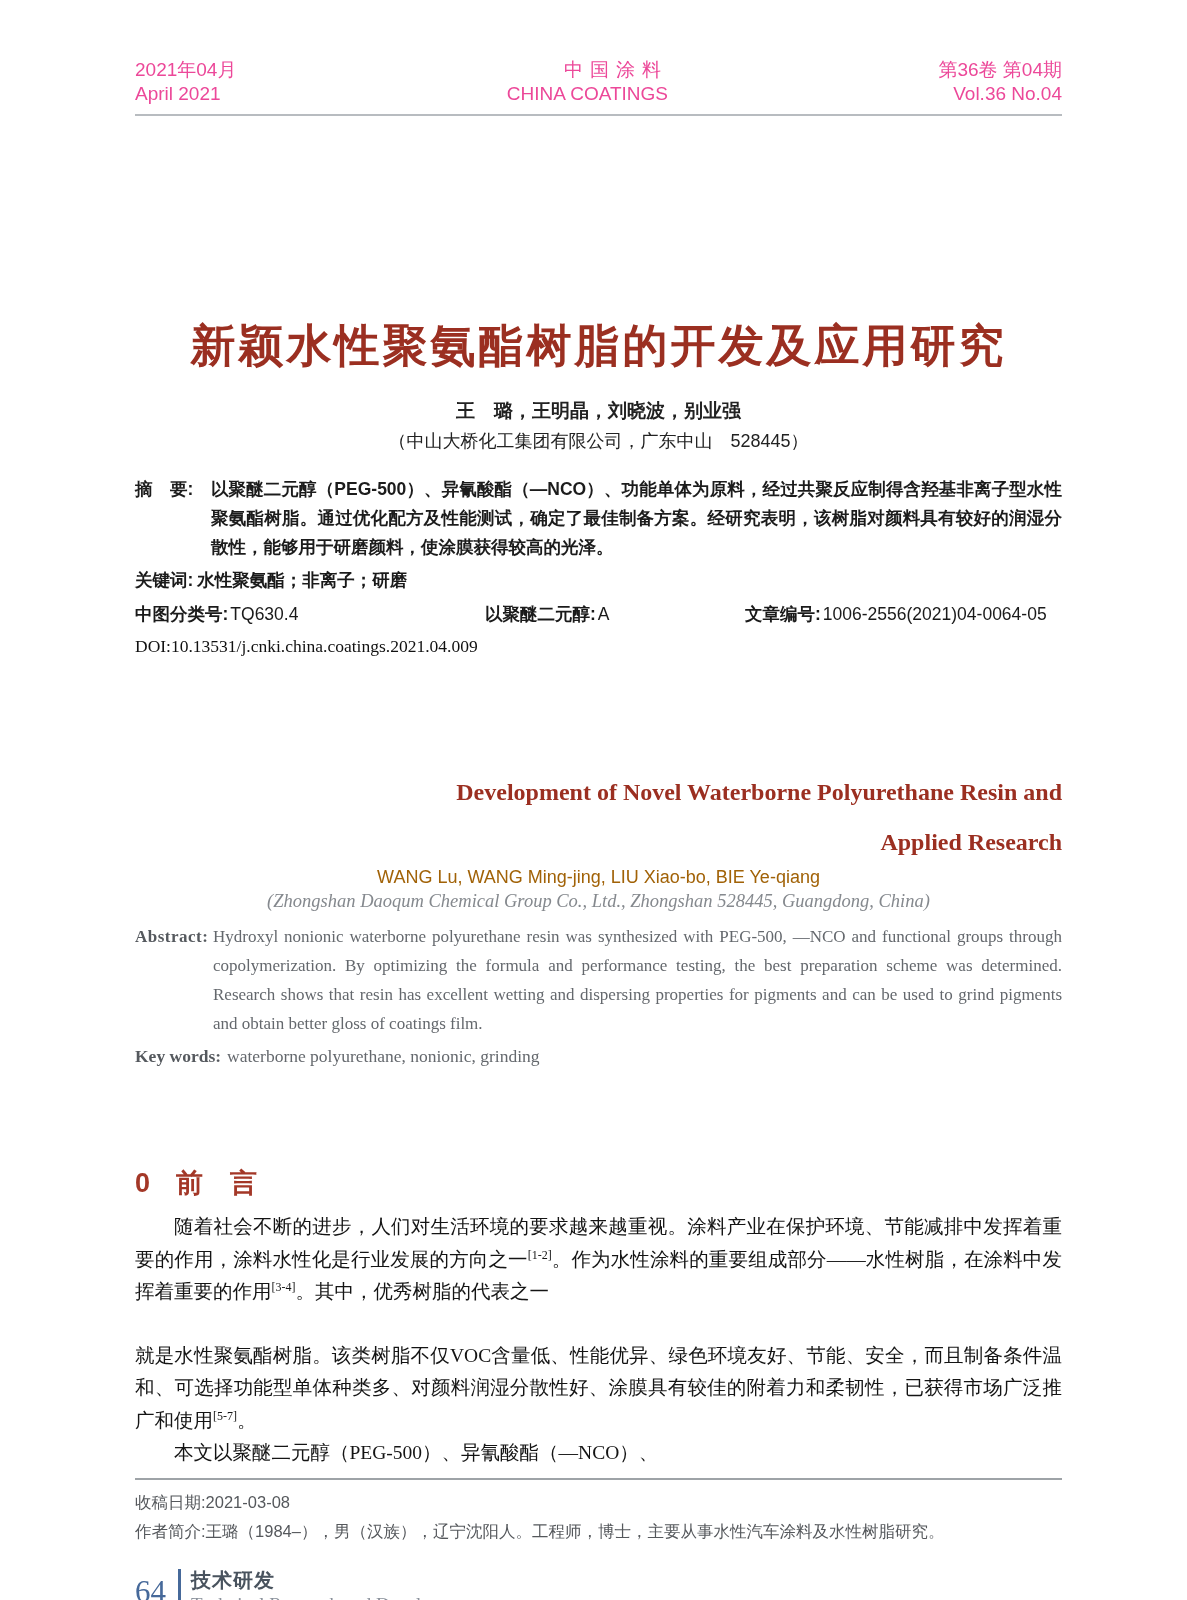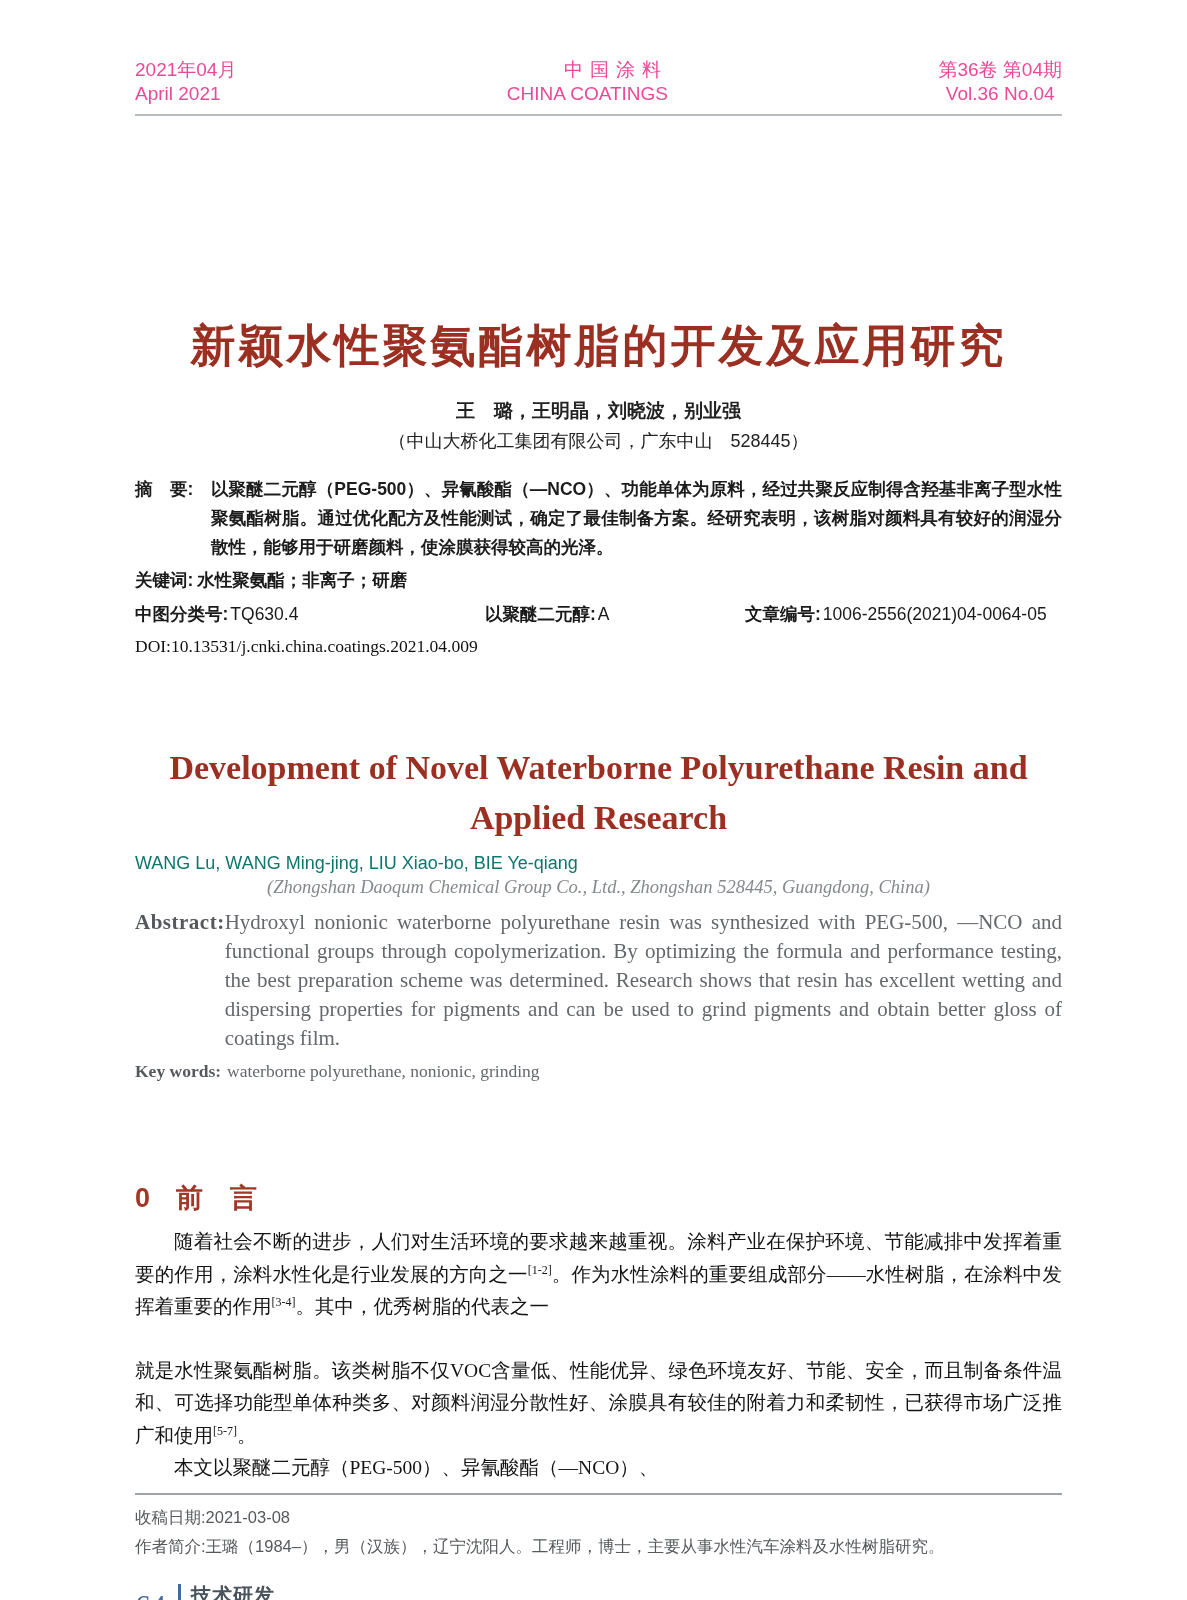--- a/index.html
+++ b/index.html
@@ -13,21 +13,21 @@
     overflow:hidden;
     font-family:"Liberation Sans", sans-serif;
     color:#1a1a1a;
   }
 
   
   .journal-header { display:flex; justify-content:space-between; align-items:flex-start;
     color:#ec4899; font-size:19px; line-height:24px; }
   .jh-col { white-space:nowrap; }
   .jh-center { text-align:right; }
-  .jh-right { text-align:center; }
+  .jh-right { text-align:right; }
   .cn-spaced { letter-spacing:7px; }
   .header-rule { border-bottom:2px solid #b8bcc0; margin-top:8px; }
 
   
   .cn-title { margin-top:200px; text-align:center; color:#9b2f21;
     font-weight:900; font-size:45px; line-height:60px; letter-spacing:3px; }
   .cn-authors { margin-top:22px; text-align:center; font-weight:700; font-size:19px; color:#222; }
   .cn-affil { margin-top:5px; text-align:center; font-size:18px; color:#222; }
 
   
@@ -36,27 +36,27 @@
   .abstract-label { flex:0 0 76px; white-space:nowrap; }
   .abstract-text { flex:1; text-align:justify; }
   .keywords-row { margin-top:4px; font-weight:600; font-size:17.5px; line-height:29px; }
   .kw-label { margin-right:4px; }
   .clc-row { margin-top:5px; display:flex; font-size:17.5px; line-height:29px; }
   .clc-cell-1 { width:350px; } .clc-cell-2 { width:260px; }
   .meta-label { font-weight:600; margin-right:2px; }
   .doi-row { margin-top:7px; font-family:"Liberation Serif", serif; font-size:17.5px; color:#111; }
 
   
-  .en-title { margin-top:86px; text-align:center; color:#9b2f21;
-    font-family:"Liberation Serif", serif; font-weight:700; font-size:34px; line-height:50px; }
-  .en-authors { margin-top:10px; color:#0f766e; font-size:18px; }
+  .en-title { margin-top:110px; text-align:right; color:#9b2f21;
+    font-family:"Liberation Serif", serif; font-weight:700; font-size:24px; line-height:50px; }
+  .en-authors { margin-top:0; text-align:center; color:#a16207; font-size:18px; }
   .en-affil { margin-top:3px; text-align:center; color:#85898e; font-style:italic;
     font-family:"Liberation Serif", serif; font-size:18.5px; }
   .en-abstract-row { margin-top:10px; display:flex; font-family:"Liberation Serif", serif;
-    color:#64686d; font-size:21px; line-height:29px; }
+    color:#64686d; font-size:17px; line-height:29px; }
   .en-abstract-label { flex:0 0 78px; font-weight:700; letter-spacing:0.5px; color:#55595e; }
   .en-abstract-text { flex:1; text-align:justify; }
   .en-keywords-row { margin-top:4px; font-family:"Liberation Serif", serif;
     color:#64686d; font-size:17.5px; line-height:29px; }
   .en-kw-label { font-weight:700; color:#55595e; margin-right:6px; }
 
   
   .section-heading { margin-top:94px; color:#a33727; font-weight:700; font-size:27px;
     line-height:36px; }
   .sh-num { margin-right:26px; }

